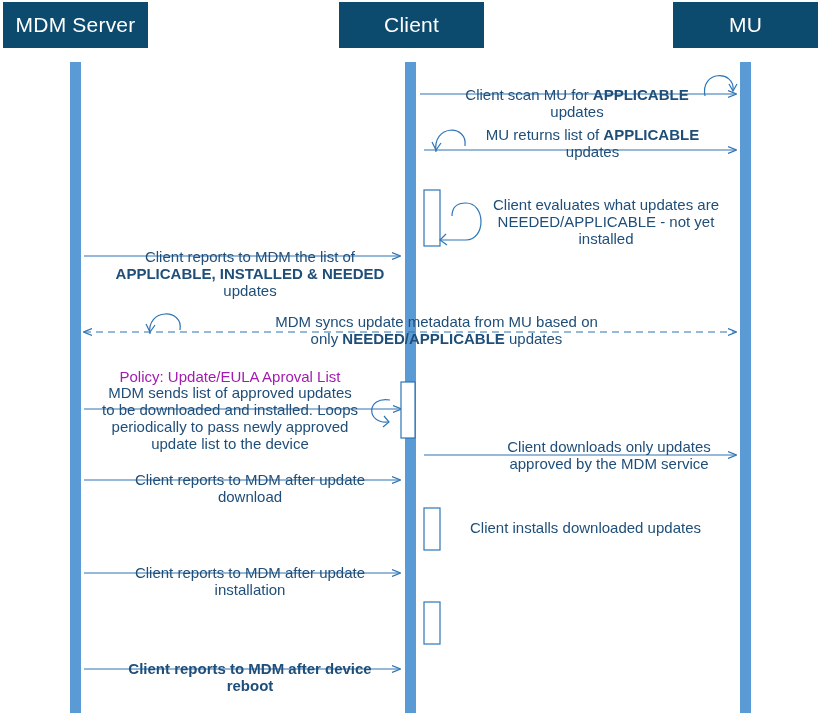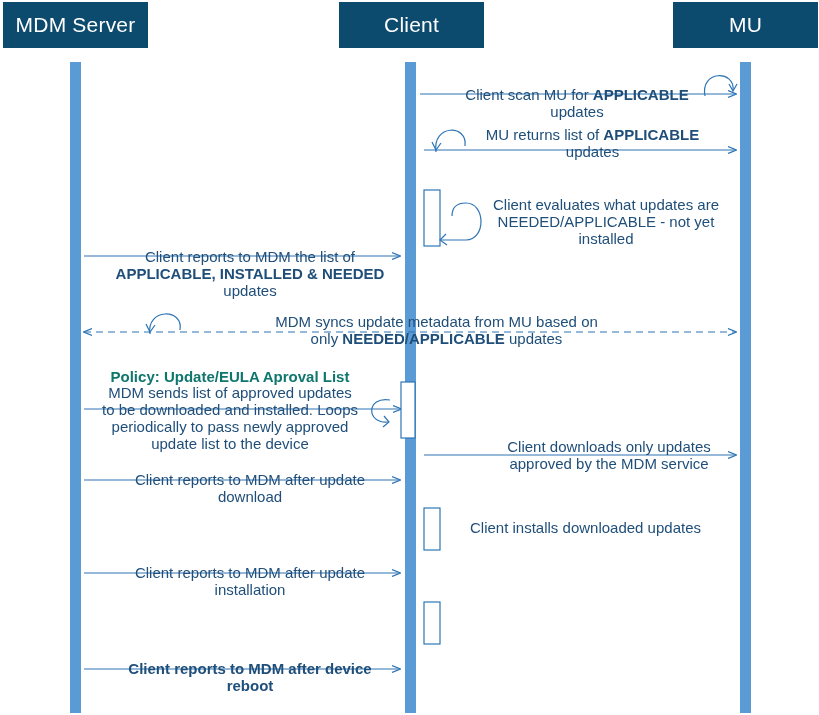--- a/index.html
+++ b/index.html
@@ -35,22 +35,22 @@
   .msg {
     position: absolute;
     color: #1f4e79;
     font-size: 15px;
     line-height: 17px;
     text-align: center;
   }
   .msg.left { text-align: left; margin-left: 20px; }
   .msg b { font-weight: bold; }
   .msg .policy {
-    color: #0f766e;
-    font-weight: bold;
+    color: #a21caf;
+    font-weight: normal;
   }
   svg.overlay {
     position: absolute;
     left: 0;
     top: 0;
     width: 819px;
     height: 715px;
     pointer-events: none;
   }
 </style>

